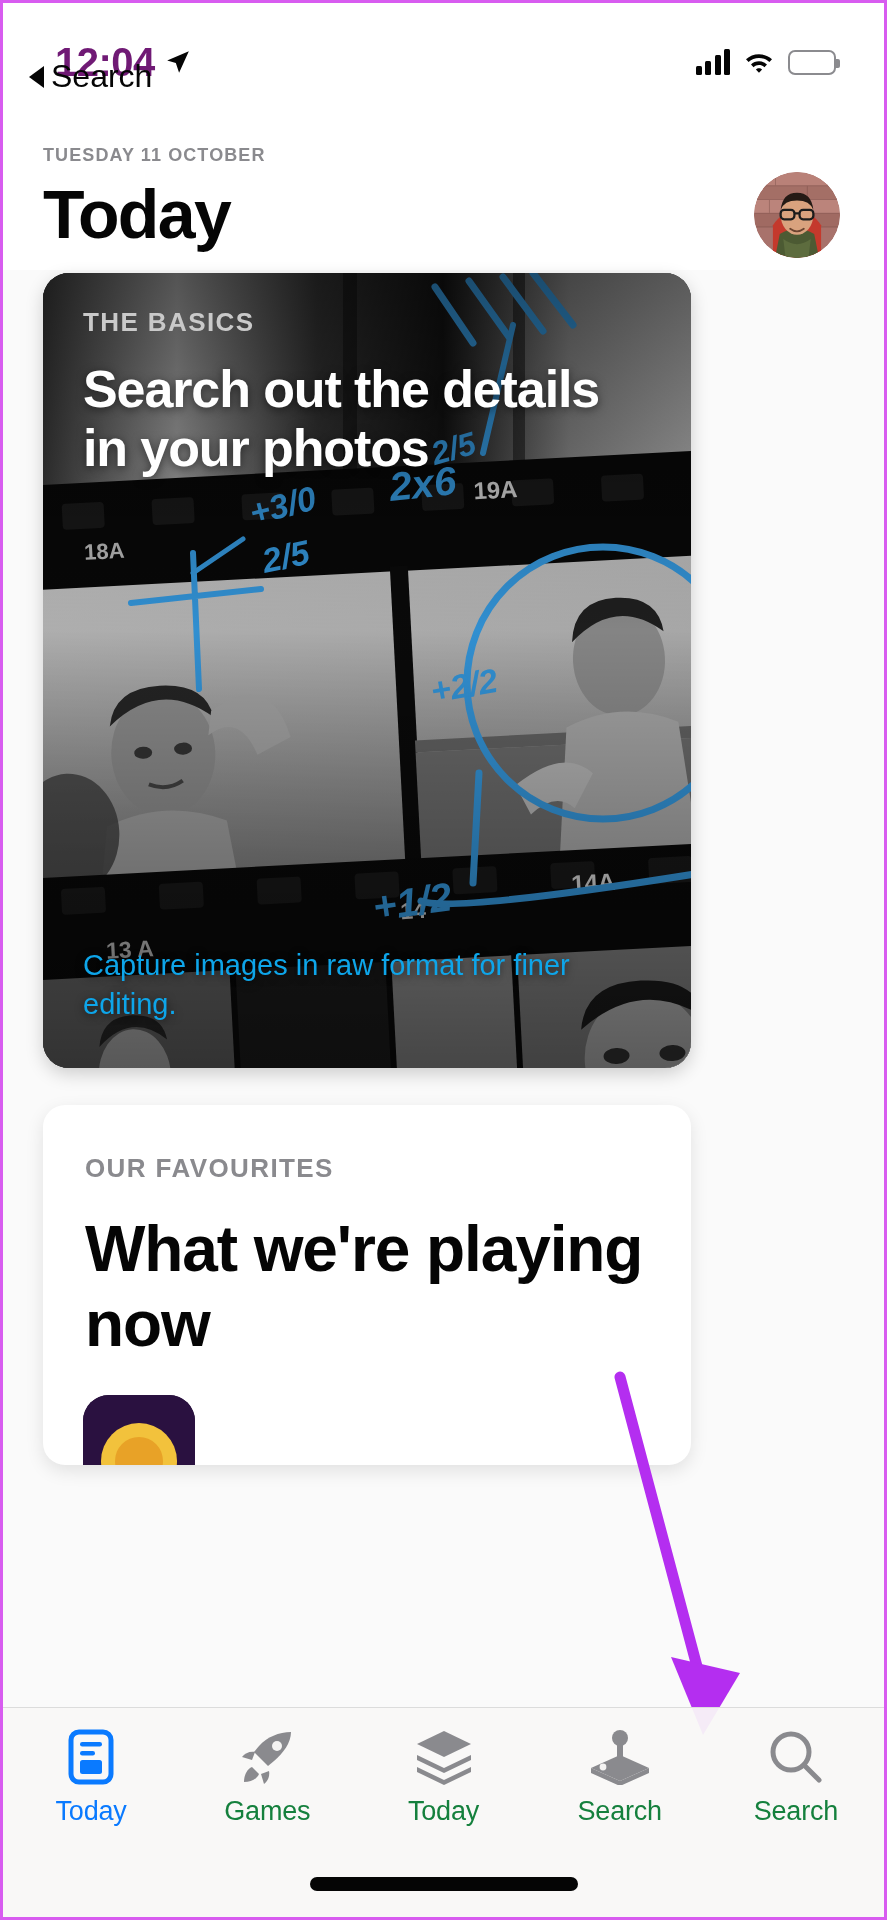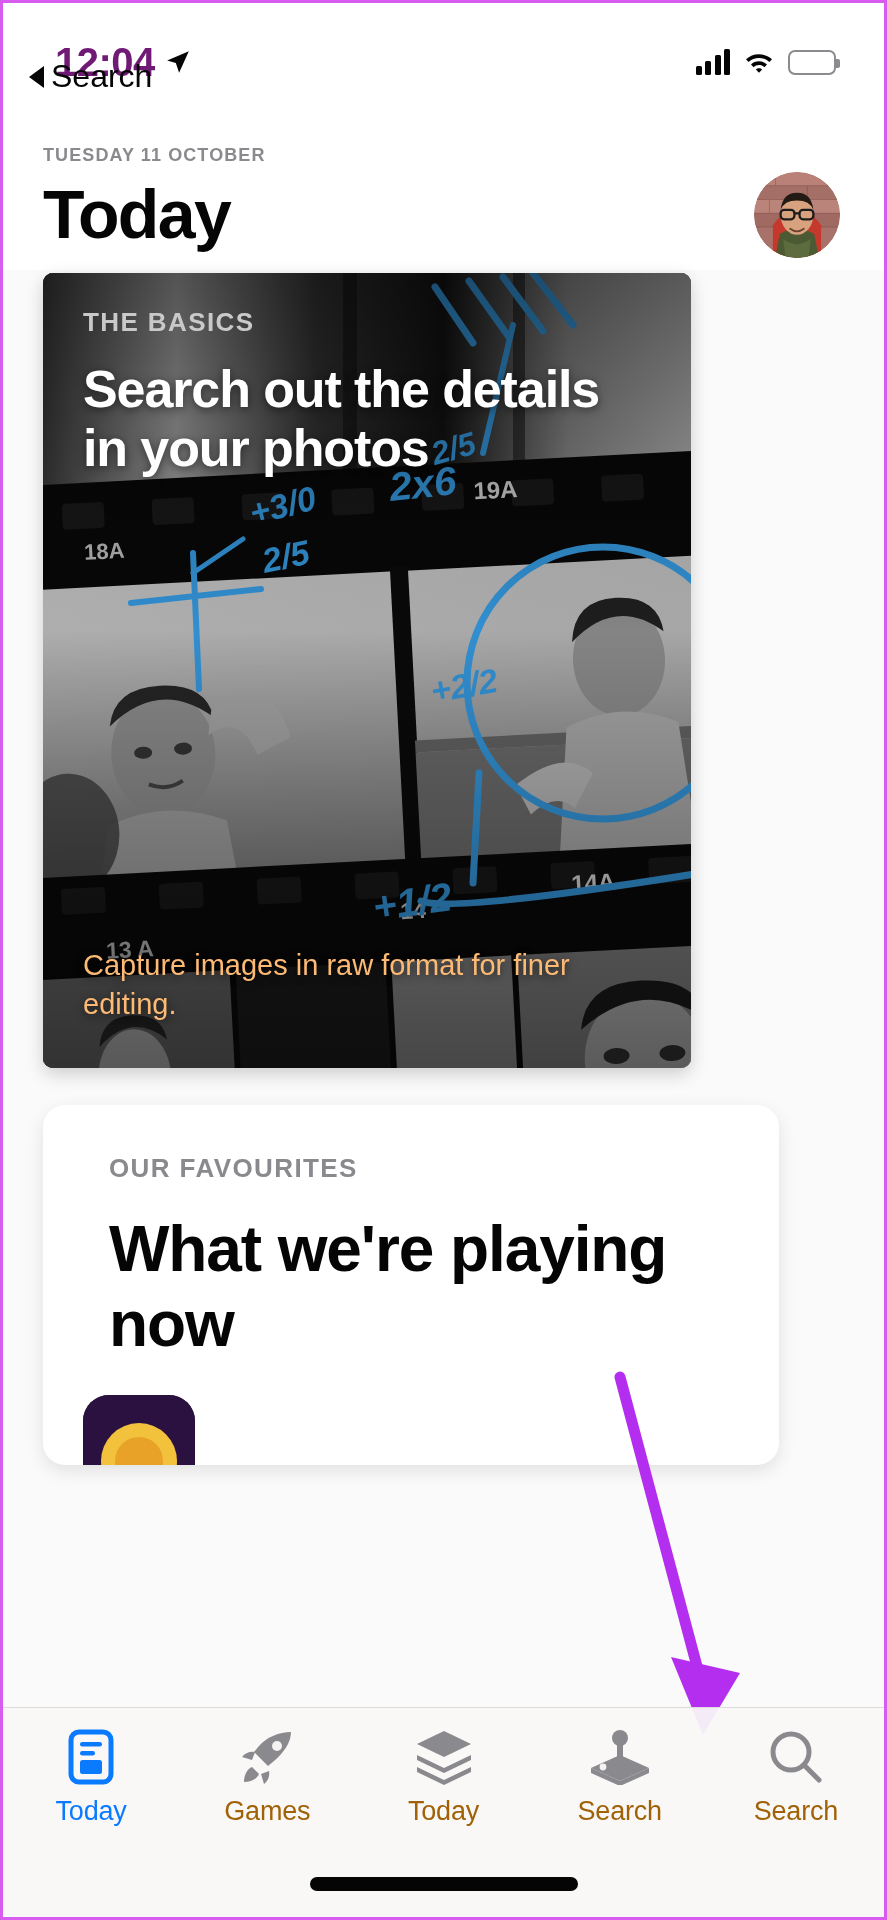--- a/index.html
+++ b/index.html
@@ -67,48 +67,48 @@
   #page-title { font-size:68px; font-weight:700; color:#050505; letter-spacing:-1.6px; line-height:1.05; }
   #avatar {
     width:86px; height:86px; border-radius:50%; overflow:hidden; flex:none;
     position:relative; margin-right:4px;
   }
   #avatar svg { display:block; width:100%; height:100%; }
 
   
   #hero {
     position:absolute; left:40px; top:178px; width:648px; height:795px;
-    border-radius:10px; overflow:hidden;
+    border-radius:26px; overflow:hidden;
     background:#1a1a1a;
     box-shadow:0 6px 18px rgba(0,0,0,.18);
   }
   #hero-art { position:absolute; inset:0; }
   #hero-text { position:absolute; top:34px; left:40px; right:40px; }
   #hero-eyebrow {
     font-size:26px; font-weight:700; letter-spacing:1.4px;
     color:#c9c9c9; text-transform:uppercase;
   }
   #hero-title {
     margin-top:22px; font-size:52px; line-height:1.13; font-weight:700;
     color:#ffffff; letter-spacing:-1.1px;
     text-shadow:0 2px 10px rgba(0,0,0,.55);
   }
   #hero-caption {
     position:absolute; left:40px; right:46px; bottom:44px;
-    font-size:29px; line-height:1.35; color:#fdba74; font-weight:400;
+    font-size:29px; line-height:1.35; color:#0ea5e9; font-weight:400;
     text-shadow:0 2px 8px rgba(0,0,0,.6);
     margin-top:20px;
   }
 
   
   #fav-card {
-    position:absolute; left:40px; top:1010px; width:736px; height:360px;
+    position:absolute; left:40px; top:1010px; width:648px; height:360px;
     background:#ffffff; border-radius:22px;
     box-shadow:0 6px 18px rgba(0,0,0,.10);
-    padding:48px 42px 0 66px; overflow:hidden;
+    padding:48px 42px 0 42px; overflow:hidden;
   }
   #fav-eyebrow {
     font-size:26px; font-weight:700; letter-spacing:1.4px;
     color:#8a8a8e; text-transform:uppercase;
   }
   #fav-title {
     margin-top:28px; font-size:64px; line-height:1.17; font-weight:700;
     color:#050505; letter-spacing:-1.1px;
   }
   #fav-appicon {
@@ -121,21 +121,21 @@
 
   
   #tabbar {
     position:absolute; left:0; right:0; bottom:0; height:210px;
     background:rgba(249,248,247,.94);
     border-top:1px solid #dcdcdc;
     display:flex; align-items:flex-start; padding-top:18px;
   }
   .tab {
     flex:1; display:flex; flex-direction:column; align-items:center; gap:8px;
-    color:#a16207;
+    color:#15803d;
   }
   .tab .ticon { height:62px; display:flex; align-items:center; justify-content:center; }
   .tab .tlabel { font-size:27px; font-weight:400; letter-spacing:-0.2px; }
   .tab.active { color:#0a7aff; }
   #home-indicator {
     position:absolute; left:50%; transform:translateX(-50%); bottom:26px;
     width:268px; height:14px; background:#050505; border-radius:7px;
   }
 </style>
 </head>

